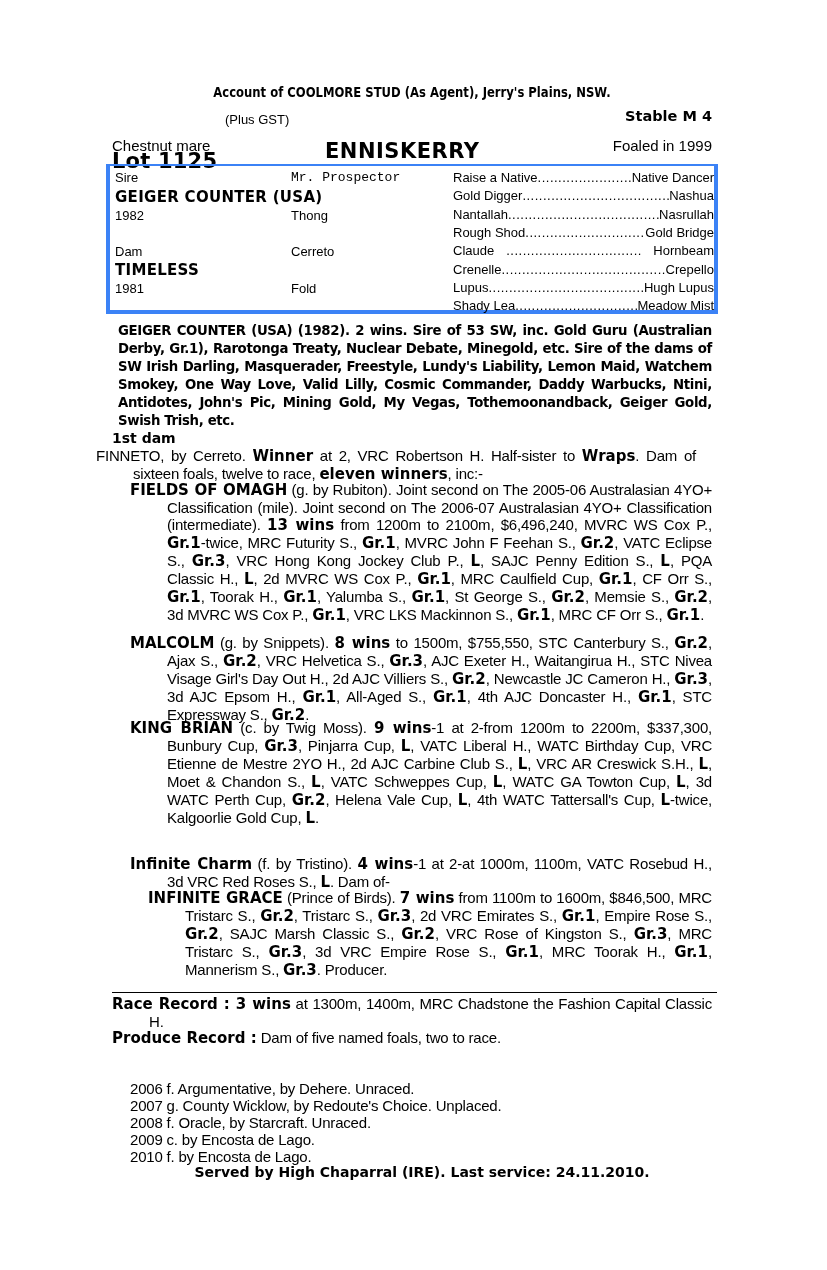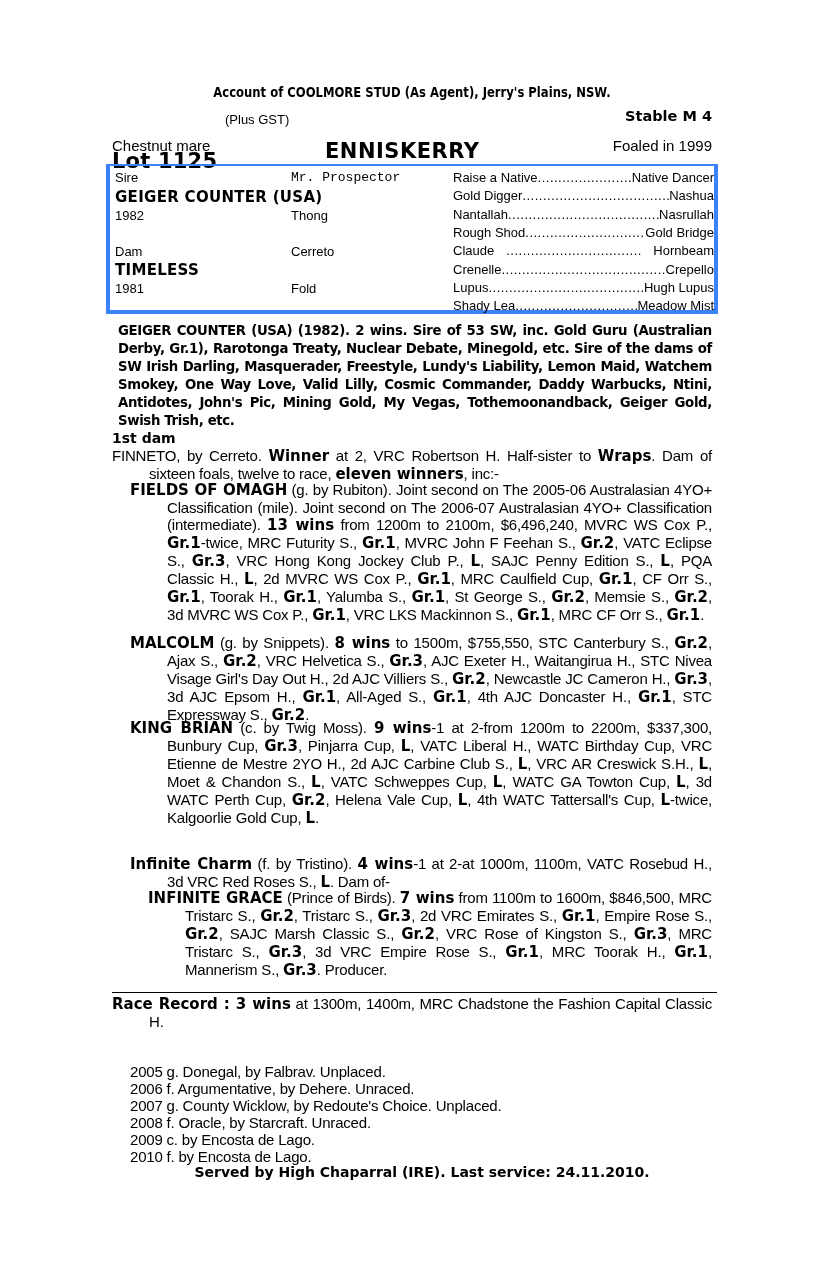--- a/index.html
+++ b/index.html
@@ -108,34 +108,34 @@
         <span>Shady Lea</span>
         <span class="dots"></span>
         <span>Meadow Mist</span>
       </div>
   </div>
 
   <div class="abs sire-summary">GEIGER COUNTER (USA) (1982). 2 wins. Sire of 53 SW, inc. Gold Guru (Australian Derby, Gr.1), Rarotonga Treaty, Nuclear Debate, Minegold, etc. Sire of the dams of SW Irish Darling, Masquerader, Freestyle, Lundy's Liability, Lemon Maid, Watchem Smokey, One Way Love, Valid Lilly, Cosmic Commander, Daddy Warbucks, Ntini, Antidotes, John's Pic, Mining Gold, My Vegas, Tothemoonandback, Geiger Gold, Swish Trish, etc.</div>
 
   <div class="abs dam-heading">1st dam</div>
 
-  <div class="para" style="left:112px; top:447px; width:600px; padding-left:37px; text-indent:-37px; box-sizing:border-box;"><span>FINNETO, by Cerreto. </span><b>Winner</b><span> at 2, VRC Robertson H. Half-sister to </span><b>Wraps</b><span>. Dam of sixteen foals, twelve to race, </span><b>eleven winners</b><span>, inc:-</span></div>
+  <div class="para" style="left:96px; top:447px; width:600px; padding-left:37px; text-indent:-37px; box-sizing:border-box;"><span>FINNETO, by Cerreto. </span><b>Winner</b><span> at 2, VRC Robertson H. Half-sister to </span><b>Wraps</b><span>. Dam of sixteen foals, twelve to race, </span><b>eleven winners</b><span>, inc:-</span></div>
 
   <div class="para" style="left:130px; top:481px; width:582px; padding-left:37px; text-indent:-37px; box-sizing:border-box;"><b>FIELDS OF OMAGH</b><span> (g. by Rubiton). Joint second on The 2005-06 Australasian 4YO+ Classification (mile). Joint second on The 2006-07 Australasian 4YO+ Classification (intermediate). </span><b>13 wins</b><span> from 1200m to 2100m, $6,496,240, MVRC WS Cox P., </span><b>Gr.1</b><span>-twice, MRC Futurity S., </span><b>Gr.1</b><span>, MVRC John F Feehan S., </span><b>Gr.2</b><span>, VATC Eclipse S., </span><b>Gr.3</b><span>, VRC Hong Kong Jockey Club P., </span><b>L</b><span>, SAJC Penny Edition S., </span><b>L</b><span>, PQA Classic H., </span><b>L</b><span>, 2d MVRC WS Cox P., </span><b>Gr.1</b><span>, MRC Caulfield Cup, </span><b>Gr.1</b><span>, CF Orr S., </span><b>Gr.1</b><span>, Toorak H., </span><b>Gr.1</b><span>, Yalumba S., </span><b>Gr.1</b><span>, St George S., </span><b>Gr.2</b><span>, Memsie S., </span><b>Gr.2</b><span>, 3d MVRC WS Cox P., </span><b>Gr.1</b><span>, VRC LKS Mackinnon S., </span><b>Gr.1</b><span>, MRC CF Orr S., </span><b>Gr.1</b><span>.</span></div>
   <div class="para" style="left:130px; top:634px; width:582px; padding-left:37px; text-indent:-37px; box-sizing:border-box;"><b>MALCOLM</b><span> (g. by Snippets). </span><b>8 wins</b><span> to 1500m, $755,550, STC Canterbury S., </span><b>Gr.2</b><span>, Ajax S., </span><b>Gr.2</b><span>, VRC Helvetica S., </span><b>Gr.3</b><span>, AJC Exeter H., Waitangirua H., STC Nivea Visage Girl's Day Out H., 2d AJC Villiers S., </span><b>Gr.2</b><span>, Newcastle JC Cameron H., </span><b>Gr.3</b><span>, 3d AJC Epsom H., </span><b>Gr.1</b><span>, All-Aged S., </span><b>Gr.1</b><span>, 4th AJC Doncaster H., </span><b>Gr.1</b><span>, STC Expressway S., </span><b>Gr.2</b><span>.</span></div>
   <div class="para" style="left:130px; top:719px; width:582px; padding-left:37px; text-indent:-37px; box-sizing:border-box;"><b>KING BRIAN</b><span> (c. by Twig Moss). </span><b>9 wins</b><span>-1 at 2-from 1200m to 2200m, $337,300, Bunbury Cup, </span><b>Gr.3</b><span>, Pinjarra Cup, </span><b>L</b><span>, VATC Liberal H., WATC Birthday Cup, VRC Etienne de Mestre 2YO H., 2d AJC Carbine Club S., </span><b>L</b><span>, VRC AR Creswick S.H., </span><b>L</b><span>, Moet &amp; Chandon S., </span><b>L</b><span>, VATC Schweppes Cup, </span><b>L</b><span>, WATC GA Towton Cup, </span><b>L</b><span>, 3d WATC Perth Cup, </span><b>Gr.2</b><span>, Helena Vale Cup, </span><b>L</b><span>, 4th WATC Tattersall's Cup, </span><b>L</b><span>-twice, Kalgoorlie Gold Cup, </span><b>L</b><span>.</span></div>
   <div class="para" style="left:130px; top:855px; width:582px; padding-left:37px; text-indent:-37px; box-sizing:border-box;"><b>Infinite Charm</b><span> (f. by Tristino). </span><b>4 wins</b><span>-1 at 2-at 1000m, 1100m, VATC Rosebud H., 3d VRC Red Roses S., </span><b>L</b><span>. Dam of-</span></div>
   <div class="para" style="left:148px; top:889px; width:564px; padding-left:37px; text-indent:-37px; box-sizing:border-box;"><b>INFINITE GRACE</b><span> (Prince of Birds). </span><b>7 wins</b><span> from 1100m to 1600m, $846,500, MRC Tristarc S., </span><b>Gr.2</b><span>, Tristarc S., </span><b>Gr.3</b><span>, 2d VRC Emirates S., </span><b>Gr.1</b><span>, Empire Rose S., </span><b>Gr.2</b><span>, SAJC Marsh Classic S., </span><b>Gr.2</b><span>, VRC Rose of Kingston S., </span><b>Gr.3</b><span>, MRC Tristarc S., </span><b>Gr.3</b><span>, 3d VRC Empire Rose S., </span><b>Gr.1</b><span>, MRC Toorak H., </span><b>Gr.1</b><span>, Mannerism S., </span><b>Gr.3</b><span>. Producer.</span></div>
 
   <div class="hr"></div>
 
   <div class="para" style="left:112px; top:995px; width:600px; padding-left:37px; text-indent:-37px; box-sizing:border-box;"><b>Race Record : 3 wins</b><span> at 1300m, 1400m, MRC Chadstone the Fashion Capital Classic H.</span></div>
 
+  <div class="para" style="left:112px; top:1029px; width:600px;"><b>Produce Record :</b><span> Dam of five named foals, two to race.</span></div>
 
-  <div class="produce-item" style="top:1063px;">2005 g. Donegal, by Falbrav. Unplaced.</div>
   <div class="produce-item" style="top:1080px;">2006 f. Argumentative, by Dehere. Unraced.</div>
   <div class="produce-item" style="top:1097px;">2007 g. County Wicklow, by Redoute's Choice. Unplaced.</div>
   <div class="produce-item" style="top:1114px;">2008 f. Oracle, by Starcraft. Unraced.</div>
   <div class="produce-item" style="top:1131px;">2009 c. by Encosta de Lago.</div>
   <div class="produce-item" style="top:1148px;">2010 f. by Encosta de Lago.</div>
 
   <div class="abs served">Served by High Chaparral (IRE). Last service: 24.11.2010.</div>
 </div>
 
 </body></html>

